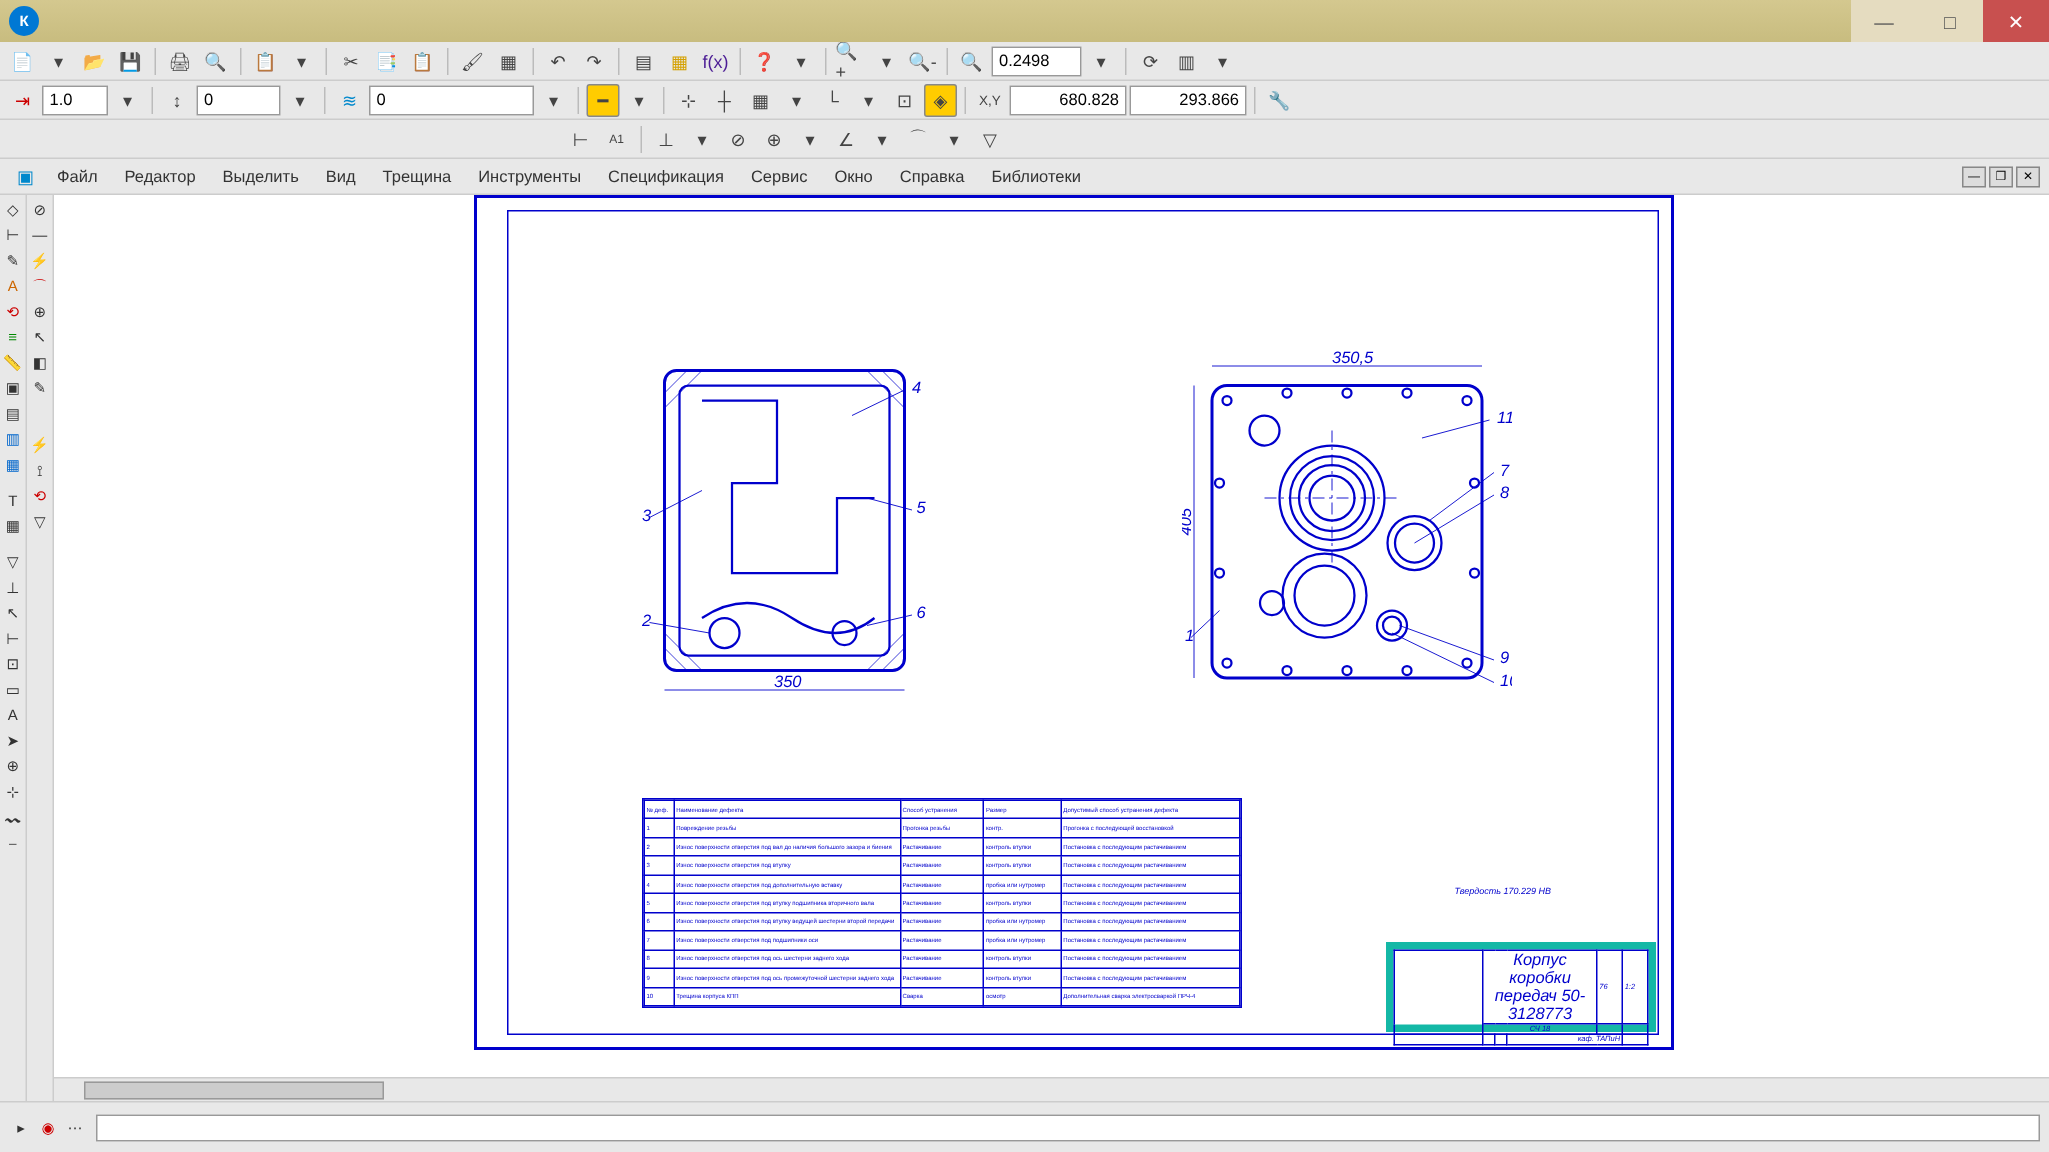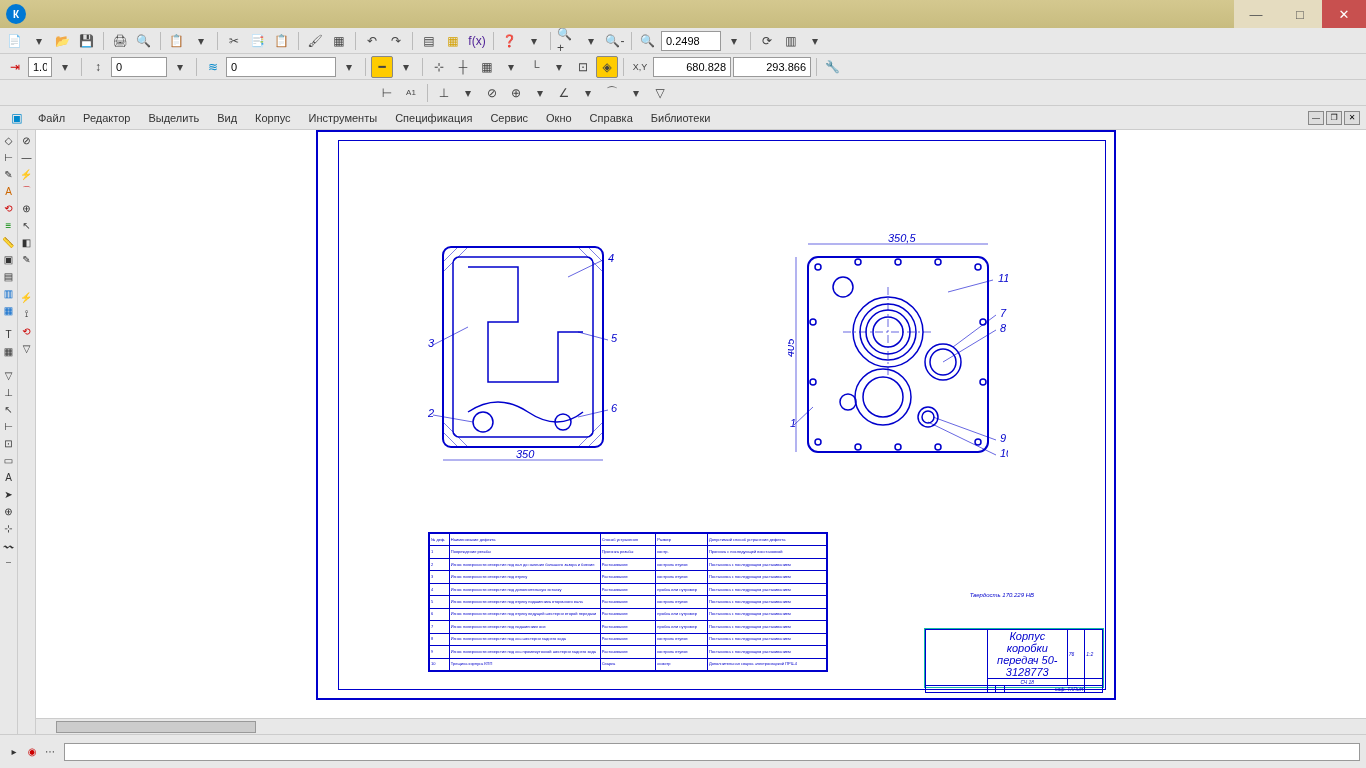--- a/index.html
+++ b/index.html
@@ -29,21 +29,21 @@
 .drawing-sheet .inner-frame { position:absolute; left:20px; top:8px; right:8px; bottom:8px; border:1px solid #0000cc; }
 .view-left { position:absolute; left:110px; top:100px; width:190px; height:230px; }
 .view-right { position:absolute; left:470px; top:100px; width:220px; height:230px; }
 .part-rect { stroke:#0000cc; stroke-width:2; fill:none; }
 .part-line { stroke:#0000cc; stroke-width:1.5; fill:none; }
 .dim-line { stroke:#0000cc; stroke-width:0.6; }
 .hatch { stroke:#0000cc; stroke-width:0.5; }
 .defect-table { position:absolute; left:110px; top:400px; width:400px; height:140px; border:1px solid #0000cc; font-size:4px; }
 .defect-table table { width:100%; height:100%; border-collapse:collapse; }
 .defect-table td { border:1px solid #0000cc; padding:0 1px; color:#0000cc; overflow:hidden; white-space:nowrap; font-size:4px; line-height:1; }
-.title-block { position:absolute; right:10px; bottom:10px; width:180px; height:60px; border:1px solid #14b8a6; }
+.title-block { position:absolute; right:10px; bottom:10px; width:180px; height:60px; border:5px solid #14b8a6; }
 .title-block table { width:100%; height:100%; border-collapse:collapse; }
 .title-block td { border:1px solid #0000cc; font-size:5px; color:#0000cc; padding:0 1px; font-style:italic; }
 .hardness-note { position:absolute; right:80px; bottom:100px; font-size:6px; color:#0000cc; font-style:italic; }
 .scroll-h { position:absolute; bottom:0; left:0; right:0; height:16px; background:#e8e8e8; border-top:1px solid #ccc; }
 .scroll-h .thumb { position:absolute; left:20px; top:2px; width:200px; height:12px; background:#ccc; border:1px solid #999; }
 .bottom-panel { height:34px; background:#e8e8e8; border-top:1px solid #ccc; display:flex; align-items:center; padding:0 6px; }
 .bottom-panel .tool-icon { margin-right:2px; }
 .bottom-input { flex:1; height:18px; border:1px solid #999; background:#fff; margin-left:4px; }
 .row3-offset { margin-left:370px; }
 .coord-box { width:78px; text-align:right; }
@@ -97,21 +97,21 @@
   <input class="tb-input" style="width: 60px;" value="0.2498">
   <div class="tb-btn">▾</div>
   <div class="tb-sep"></div>
   <div class="tb-btn">⟳</div>
   <div class="tb-btn">▥</div>
   <div class="tb-btn">▾</div>
 </div>
 
 <div class="toolbar-row row2">
   <div class="tb-btn" style="color:#c00">⇥</div>
-  <input class="tb-input" style="width: 24px;" value="1.0">
+  <input class="tb-input" style="width: 44px;" value="1.0">
   <div class="tb-btn">▾</div>
   <div class="tb-sep"></div>
   <div class="tb-btn">↕</div>
   <input class="tb-input" style="width: 56px;" value="0">
   <div class="tb-btn">▾</div>
   <div class="tb-sep"></div>
   <div class="tb-btn" style="color:#08c">≋</div>
   <input class="tb-input" style="width: 110px;" value="0">
   <div class="tb-btn">▾</div>
   <div class="tb-sep"></div>
@@ -150,21 +150,21 @@
   <div class="tb-btn">▾</div>
   <div class="tb-btn">▽</div>
 </div>
 
 <div class="menubar">
   <div class="tb-btn" style="color:#08c">▣</div>
   <div class="menu-item">Файл</div>
   <div class="menu-item">Редактор</div>
   <div class="menu-item">Выделить</div>
   <div class="menu-item">Вид</div>
-  <div class="menu-item">Корпус</div>
+  <div class="menu-item">Трещина</div>
   <div class="menu-item">Инструменты</div>
   <div class="menu-item">Спецификация</div>
   <div class="menu-item">Сервис</div>
   <div class="menu-item">Окно</div>
   <div class="menu-item">Справка</div>
   <div class="menu-item">Библиотеки</div>
   <div class="doc-controls">
     <div>—</div>
     <div>❐</div>
     <div>✕</div>

